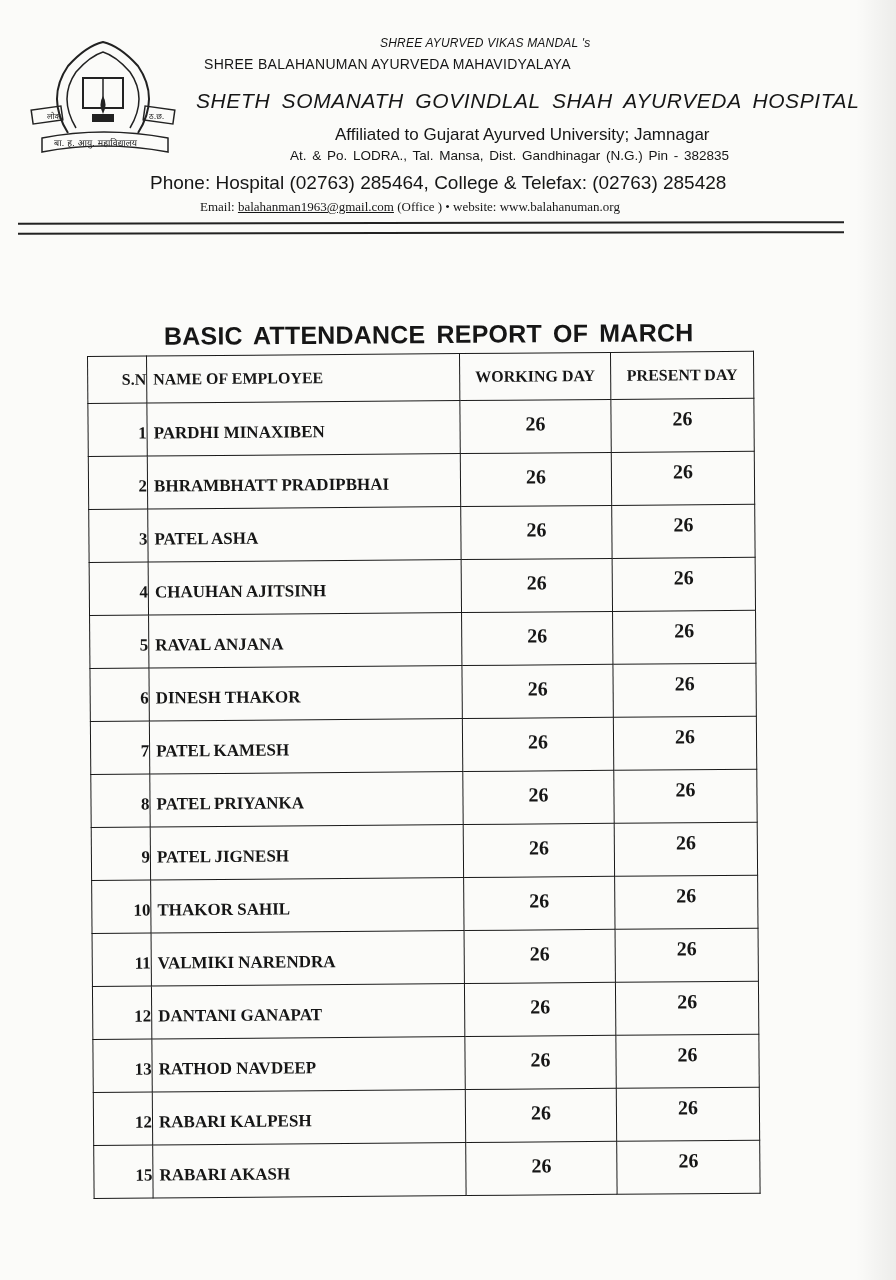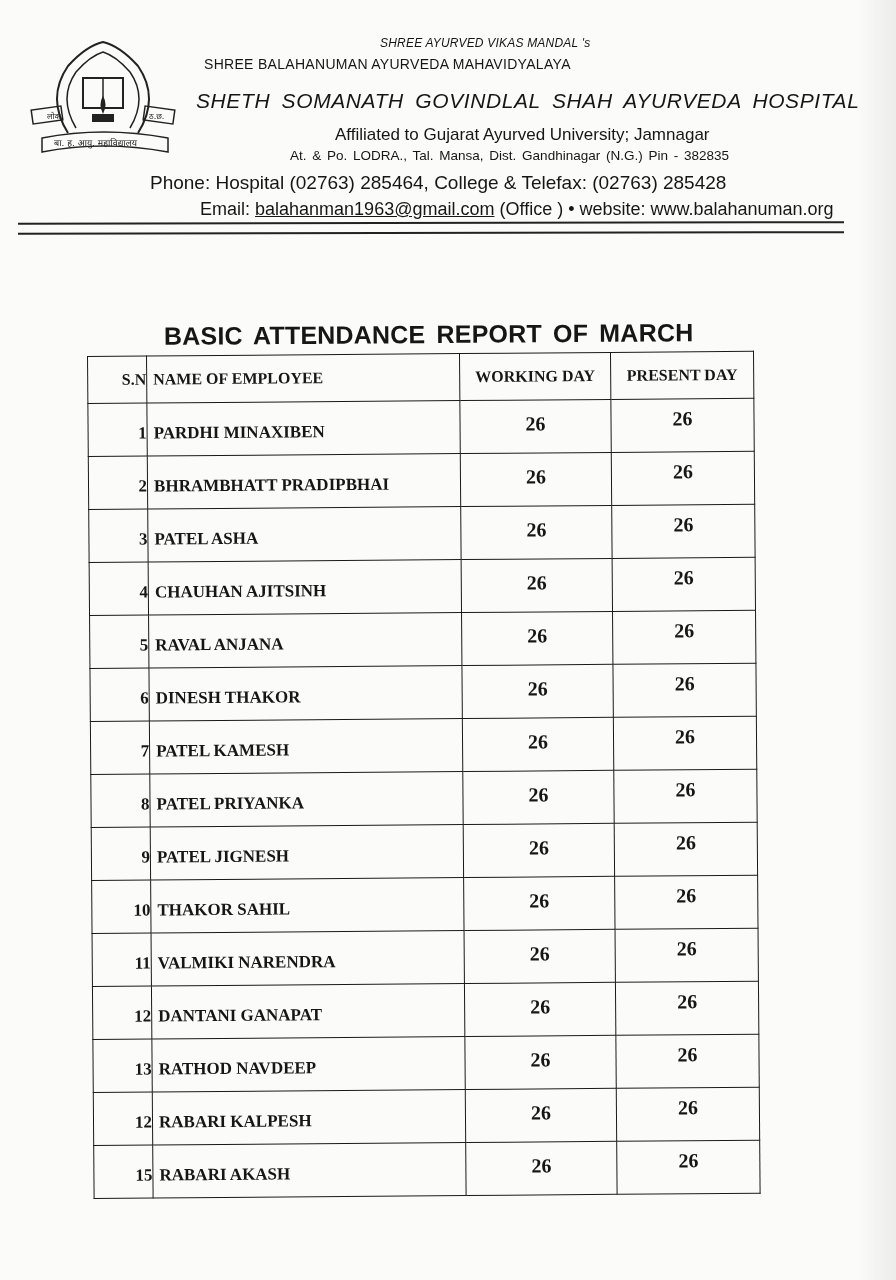--- a/index.html
+++ b/index.html
@@ -20,21 +20,21 @@
       position: absolute; left: 28px; top: 38px; width: 150px; height: 120px;
     }
     .lh-line { position: absolute; white-space: nowrap; }
     .lh-mandal { left: 380px; top: 36px; font-size: 12px; font-style: italic; letter-spacing: 0.2px; }
     .lh-college { left: 204px; top: 56px; font-size: 14px; letter-spacing: 0.3px; }
     .lh-hospital { left: 196px; top: 89px; font-size: 21px; font-style: italic; letter-spacing: 0.6px; word-spacing: 5px; }
     .lh-affil { left: 335px; top: 125px; font-size: 17px; }
     .lh-address { left: 290px; top: 148px; font-size: 13.5px; word-spacing: 2px; }
     .lh-address b { font-weight: normal; }
     .lh-phone { left: 150px; top: 172px; font-size: 19px; font-family: Liberation Sans, sans-serif; }
-    .lh-email { left: 200px; top: 199px; font-size: 18px; font-family: Liberation Sans, sans-serif; }
+    .lh-email { left: 200px; top: 199px; font-size: 13px; font-family: Liberation Serif, serif; }
     .lh-email .email-link { text-decoration: underline; }
     .rule-1 { position: absolute; left: 18px; top: 222px; width: 826px; height: 2px; background: #222; transform: rotate(-0.12deg); }
     .rule-2 { position: absolute; left: 18px; top: 232px; width: 826px; height: 2px; background: #222; transform: rotate(-0.12deg); }
 
     
     .report-title {
       position: absolute; left: 164px; top: 320px;
       font-size: 25px; font-weight: bold; letter-spacing: 0.2px; word-spacing: 4px;
       transform: rotate(-0.4deg); white-space: nowrap;
     }

